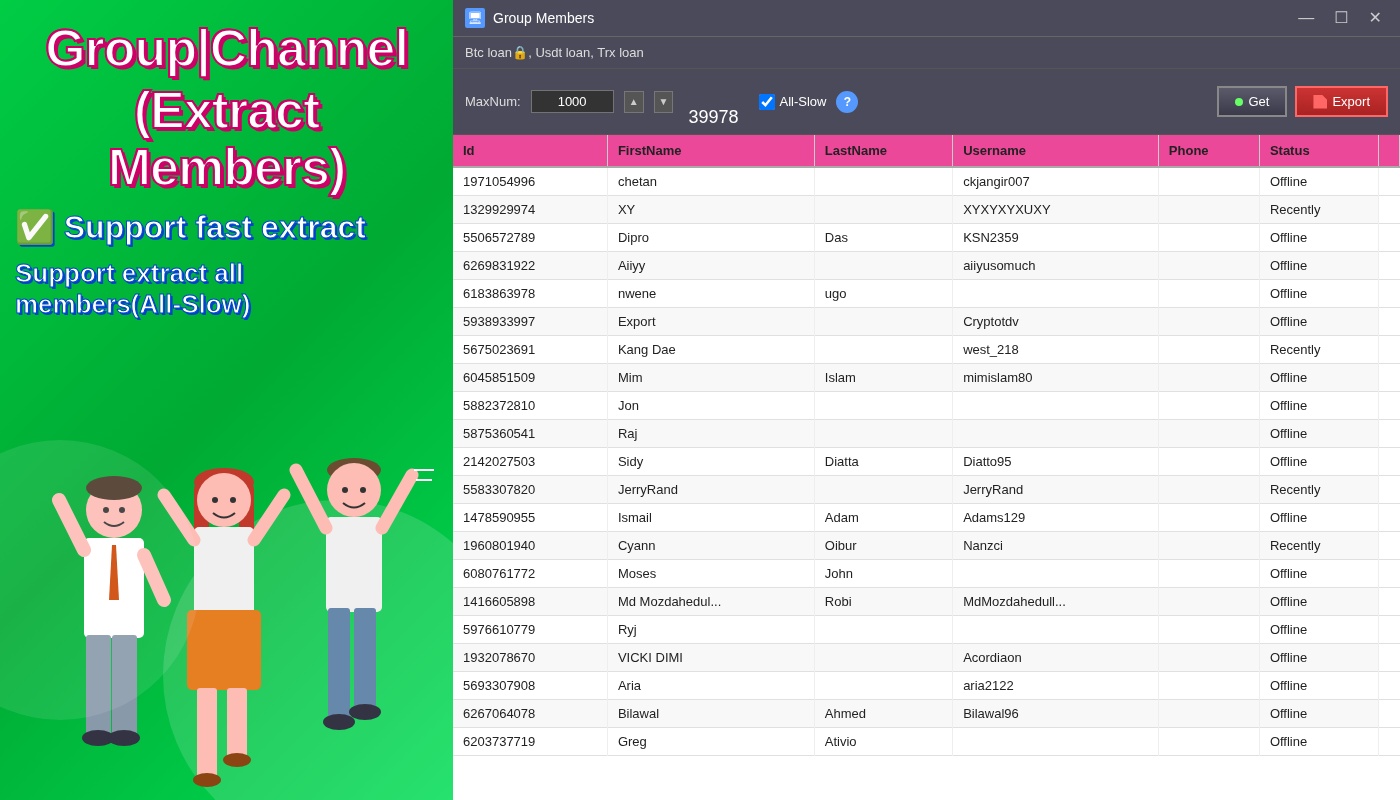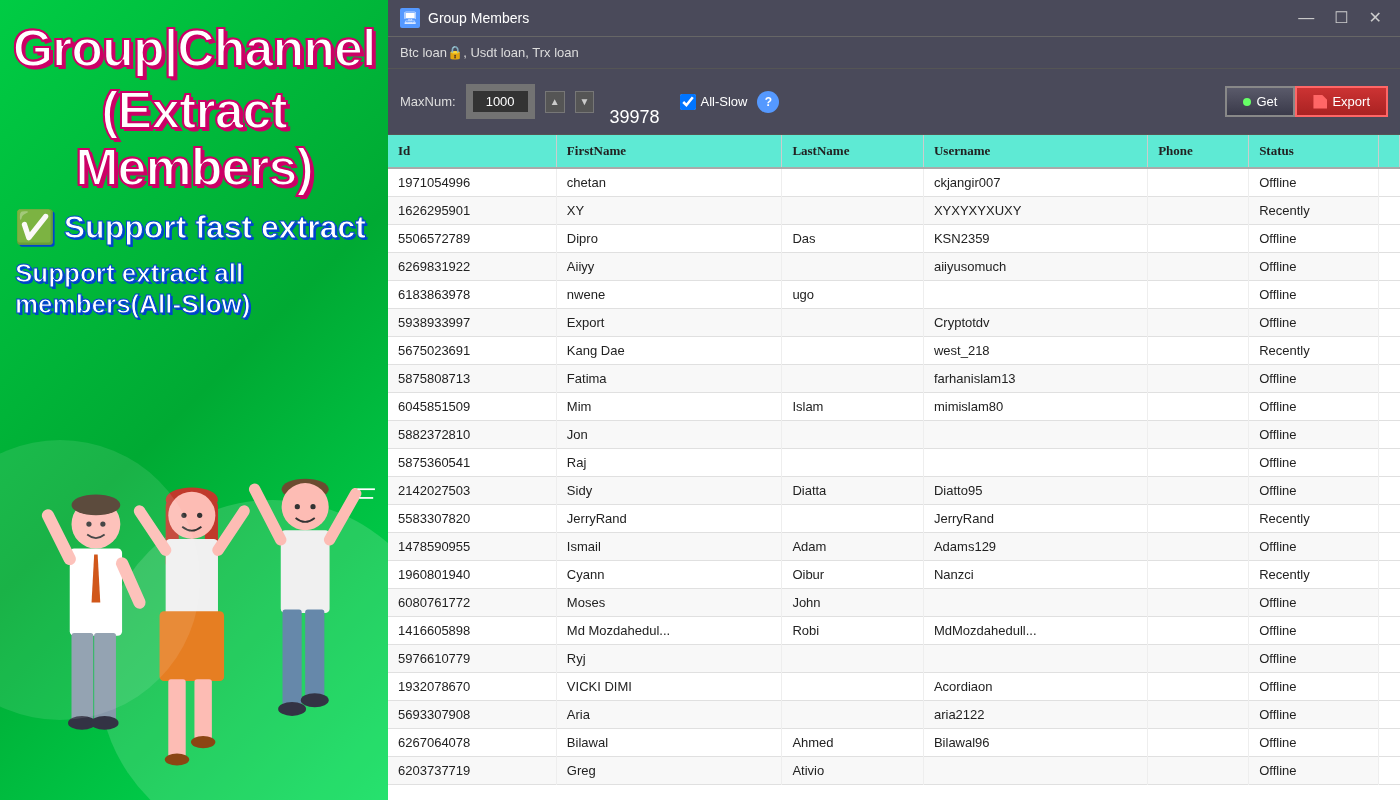--- a/index.html
+++ b/index.html
@@ -7,21 +7,21 @@
       width: 1400px;
       height: 800px;
       overflow: hidden;
       font-family: 'Segoe UI', Arial, sans-serif;
       display: flex;
       flex-direction: row;
     }
 
     
     #left-panel {
-      width: 388px;
+      width: 453px;
       height: 800px;
       background: linear-gradient(135deg, #00cc44 0%, #00aa33 50%, #00dd55 100%);
       position: relative;
       overflow: hidden;
       display: flex;
       flex-direction: column;
       align-items: center;
       padding: 20px 15px 0 15px;
     }
 
@@ -162,24 +162,24 @@
       border-bottom: 1px solid #555;
     }
 
     .maxnum-label {
       color: #ddd;
       font-size: 13px;
     }
 
     .maxnum-input {
       background: #333;
-      border: 7px solid #737373;
+      border: 1px solid #737373;
       color: #fff;
       padding: 3px 8px;
-      width: 69px;
+      width: 83px;
       font-size: 13px;
       text-align: center;
     }
 
     .spin-btn {
       background: #555;
       border: 1px solid #777;
       color: #ccc;
       padding: 0 4px;
       cursor: pointer;
@@ -219,20 +219,21 @@
       width: 22px;
       height: 22px;
       font-size: 12px;
       cursor: pointer;
       font-weight: bold;
     }
 
     .action-buttons {
       margin-left: auto;
       display: flex;
+      gap: 8px;
     }
 
     .btn-get {
       background: linear-gradient(180deg, #5a5a6a, #3a3a4a);
       border: 2px solid #888;
       color: #fff;
       padding: 6px 16px;
       font-size: 13px;
       cursor: pointer;
       display: flex;
@@ -274,24 +275,23 @@
       background: #fff;
     }
 
     table {
       width: 100%;
       border-collapse: collapse;
       font-size: 13px;
     }
 
     thead tr {
-      background: #5eead4;
+      background: #ec4899;
       position: sticky;
       top: 0;
-      font-family: Liberation Serif, serif;
     }
 
     thead th {
       padding: 8px 10px;
       text-align: left;
       font-weight: 600;
       color: #222;
       border-right: 1px solid #ccc;
       border-bottom: 2px solid #aaa;
       white-space: nowrap;
@@ -488,21 +488,21 @@
       <tbody id="table-body">
       <tr>
             <td>1971054996</td>
             <td>chetan</td>
             <td></td>
             <td>ckjangir007</td>
             <td></td>
             <td>Offline</td>
           </tr>
           <tr>
-            <td>1626295901</td>
+            <td>1329929974</td>
             <td>XY</td>
             <td></td>
             <td>XYXYXYXUXY</td>
             <td></td>
             <td>Recently</td>
           </tr>
           <tr>
             <td>5506572789</td>
             <td>Dipro</td>
             <td>Das</td>
@@ -536,28 +536,20 @@
           </tr>
           <tr>
             <td>5675023691</td>
             <td>Kang Dae</td>
             <td></td>
             <td>west_218</td>
             <td></td>
             <td>Recently</td>
           </tr>
           <tr>
-            <td>5875808713</td>
-            <td>Fatima</td>
-            <td></td>
-            <td>farhanislam13</td>
-            <td></td>
-            <td>Offline</td>
-          </tr>
-          <tr>
             <td>6045851509</td>
             <td>Mim</td>
             <td>Islam</td>
             <td>mimislam80</td>
             <td></td>
             <td>Offline</td>
           </tr>
           <tr>
             <td>5882372810</td>
             <td>Jon</td>

